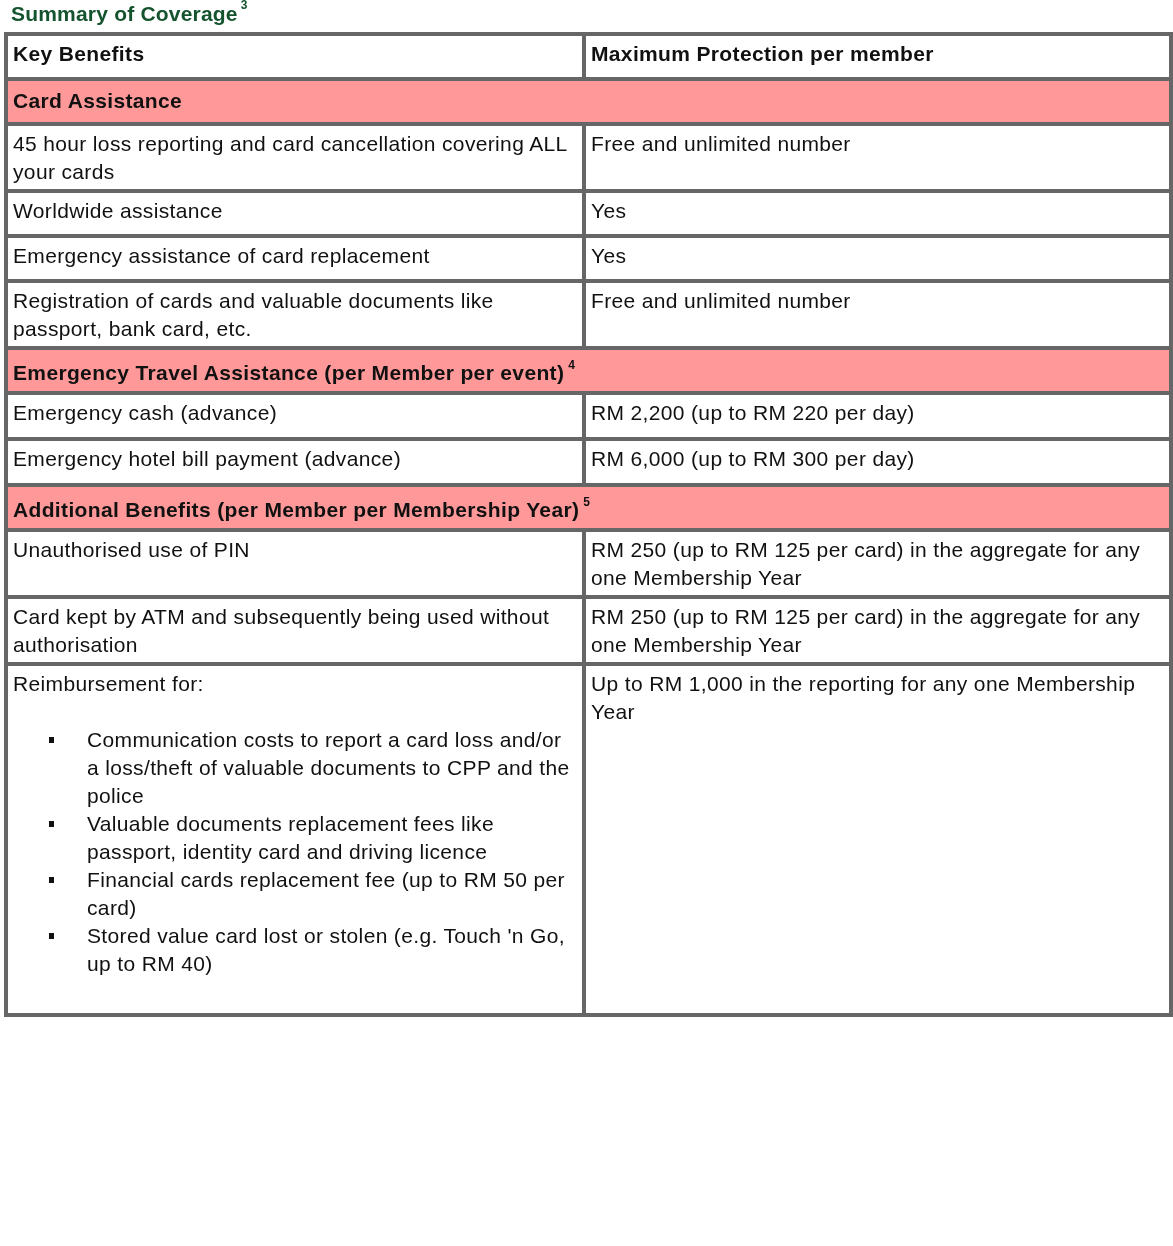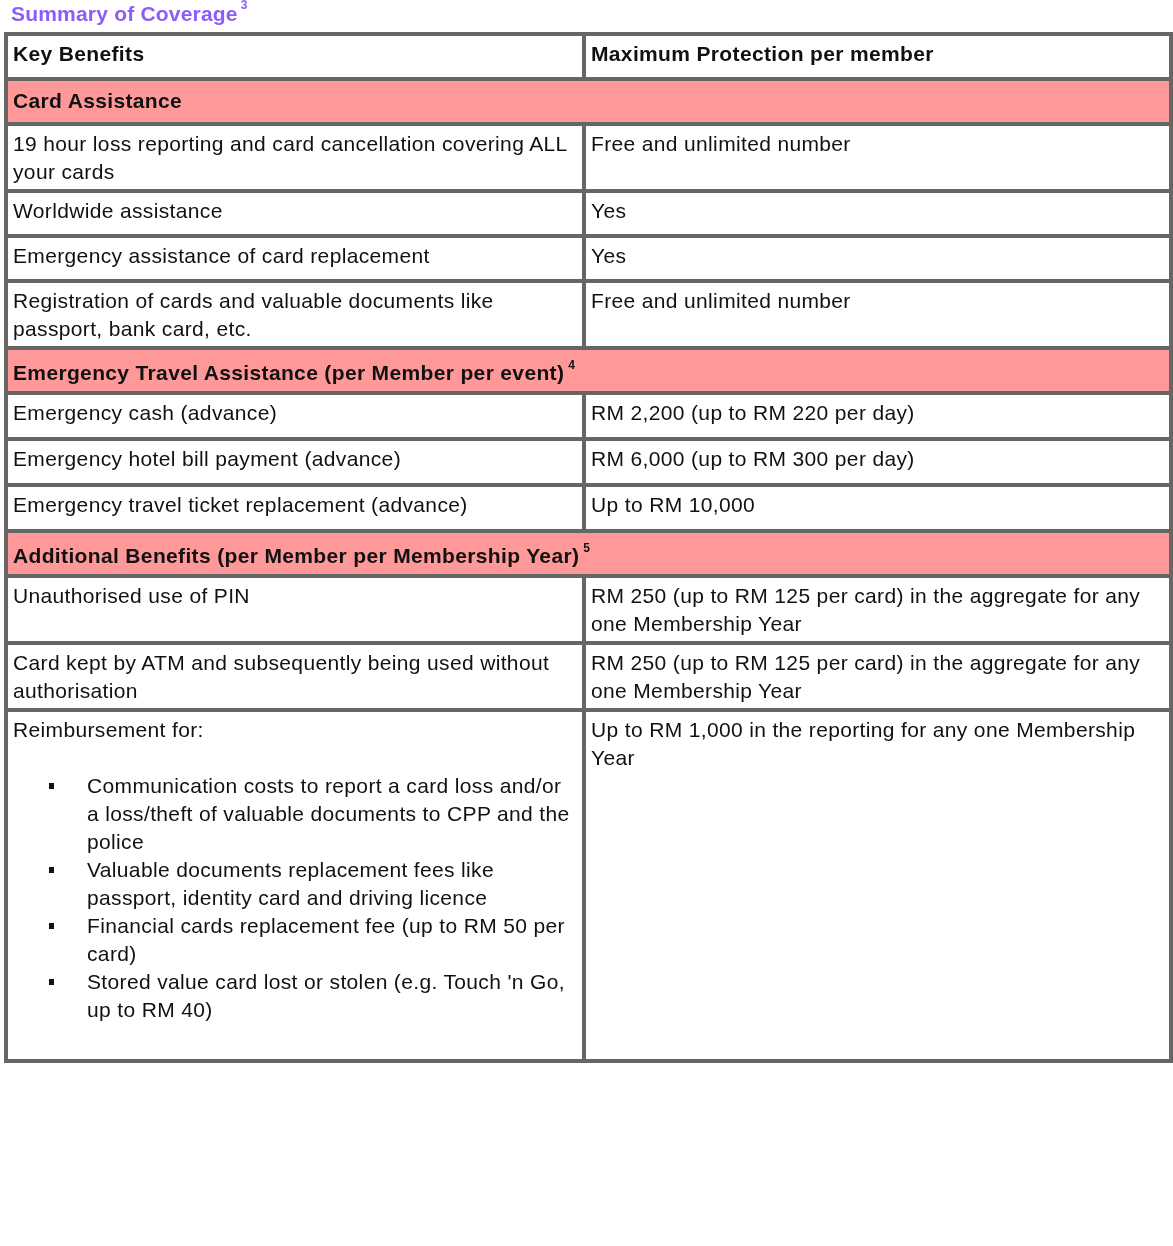--- a/index.html
+++ b/index.html
@@ -2,21 +2,21 @@
 <html><head>
 <meta charset="utf-8">
 <style>
   html, body { margin: 0; padding: 0; background: #ffffff; }
   body {
     width: 1173px; height: 1246px; position: relative; overflow: hidden;
     font-family: "Liberation Sans", sans-serif; color: #111;
   }
   .title {
     position: absolute; left: 11px; top: 2px;
-    font-size: 21px; font-weight: bold; color: #8b5cf6; letter-spacing: 0.2px;
+    font-size: 21px; font-weight: bold; color: #14532d; letter-spacing: 0.2px;
   }
   .title sup { font-size: 12px; position: relative; top: -4px; margin-left: 3px; }
   table.coverage {
     position: absolute; left: 4px; top: 32px;
     width: 1165px;
     border-collapse: collapse;
     table-layout: fixed;
     border: 1px solid #fca5a5;
   }
   table.coverage td, table.coverage th {
@@ -75,21 +75,21 @@
       <th>Key Benefits</th>
       <th>Maximum Protection per member</th>
     </tr>
   </thead>
   <tbody>
 
     <tr class="section">
       <td colspan="2"><span>Card Assistance</span></td>
     </tr>
     <tr class="r-tall">
-      <td>19 hour loss reporting and card cancellation covering ALL your cards</td>
+      <td>45 hour loss reporting and card cancellation covering ALL your cards</td>
       <td class="val">Free and unlimited number</td>
     </tr>
     <tr class="r-single">
       <td>Worldwide assistance</td>
       <td class="val">Yes</td>
     </tr>
     <tr class="r-single">
       <td>Emergency assistance of card replacement</td>
       <td class="val">Yes</td>
     </tr>
@@ -101,24 +101,20 @@
     <tr class="section">
       <td colspan="2"><span>Emergency Travel Assistance (per Member per event)</span><sup>4</sup></td>
     </tr>
     <tr class="r-single2">
       <td>Emergency cash (advance)</td>
       <td class="val">RM 2,200 (up to RM 220 per day)</td>
     </tr>
     <tr class="r-single2">
       <td>Emergency hotel bill payment (advance)</td>
       <td class="val">RM 6,000 (up to RM 300 per day)</td>
-    </tr>
-    <tr class="r-single2">
-      <td>Emergency travel ticket replacement (advance)</td>
-      <td class="val">Up to RM 10,000</td>
     </tr>
 
     <tr class="section">
       <td colspan="2"><span>Additional Benefits (per Member per Membership Year)</span><sup>5</sup></td>
     </tr>
     <tr class="r-2line">
       <td>Unauthorised use of PIN</td>
       <td class="val">RM 250 (up to RM 125 per card) in the aggregate for any one Membership Year</td>
     </tr>
     <tr class="r-2line">

